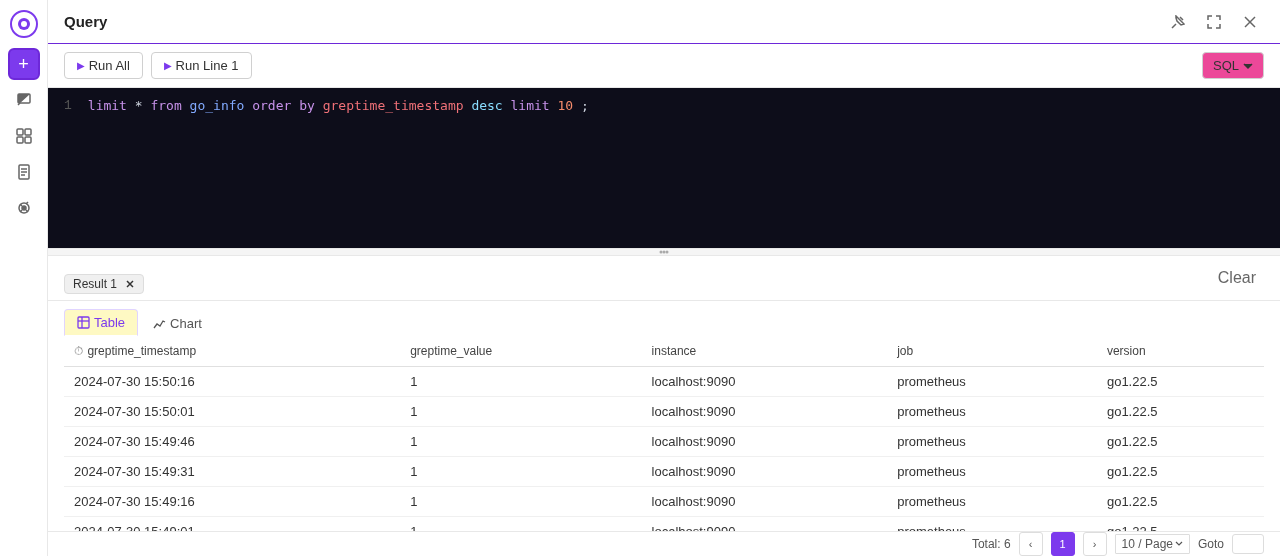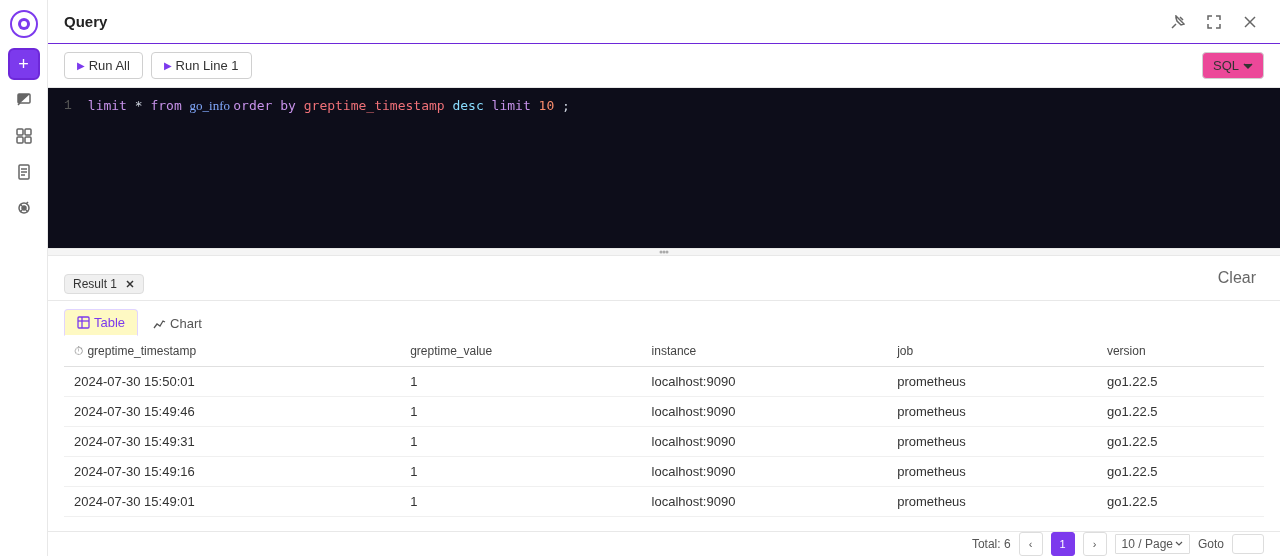--- a/index.html
+++ b/index.html
@@ -352,21 +352,21 @@
     </div>
   </div>
 
   <div class="editor-area">
     <div style="display:flex; align-items:flex-start;">
       <span class="line-number">1</span>
       <code style="color:#cdd3de;">
         <span style="color:#c792ea;">limit</span>
         <span style="color:#cdd3de;"> * </span>
         <span style="color:#c792ea;">from</span>
-        <span style="color:#82aaff;font-family:Liberation Serif, serif;"> go_info </span>
+        <span style="color:#82aaff;"> go_info </span>
         <span style="color:#c792ea;">order by</span>
         <span style="color:#f07178;"> greptime_timestamp </span>
         <span style="color:#89ddff;">desc</span>
         <span style="color:#c792ea;"> limit </span>
         <span style="color:#f78c6c;">10</span>
         <span style="color:#cdd3de;">;</span>
       </code>
     </div>
   </div>
 
@@ -426,20 +426,27 @@
             </th>
             <th>
               <span>job</span>
             </th>
             <th>
               <span>version</span>
             </th>
           </tr>
         </thead>
         <tbody id="table-body">
+        <tr>
+              <td>2024-07-30 15:50:16</td>
+              <td>1</td>
+              <td>localhost:9090</td>
+              <td>prometheus</td>
+              <td>go1.22.5</td>
+            </tr>
             <tr>
               <td>2024-07-30 15:50:01</td>
               <td>1</td>
               <td>localhost:9090</td>
               <td>prometheus</td>
               <td>go1.22.5</td>
             </tr>
             <tr>
               <td>2024-07-30 15:49:46</td>
               <td>1</td>

